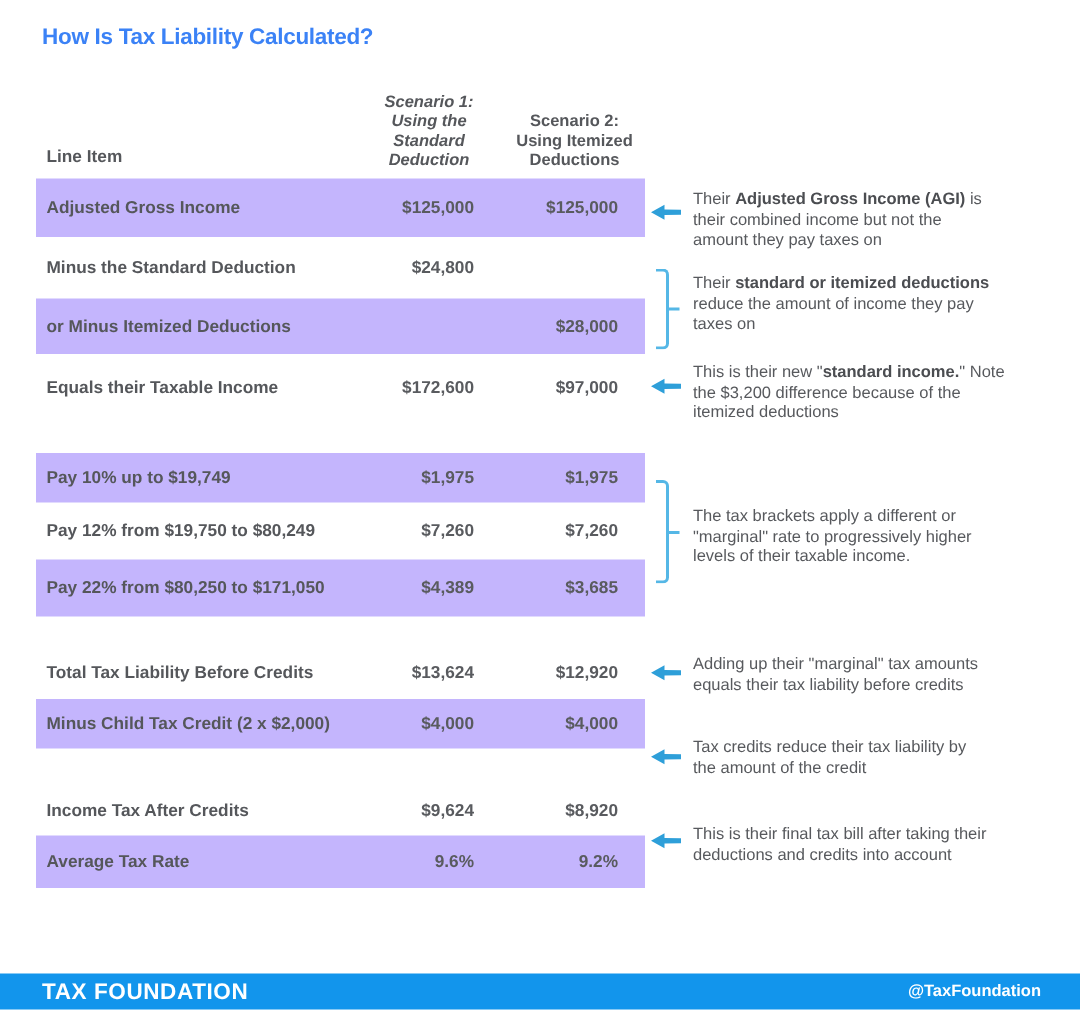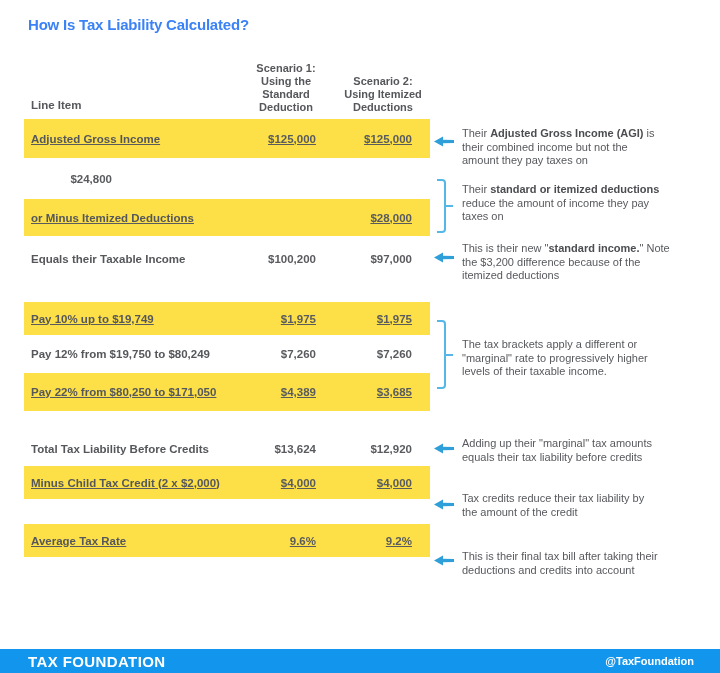--- a/index.html
+++ b/index.html
@@ -14,30 +14,30 @@
   .title{
     position:absolute;left:28px;top:16px;margin:0;
     font-size:15px;font-weight:bold;color:#3b82f6;letter-spacing:-0.2px;
   }
 
   
   .hdr{position:absolute;font-weight:bold;font-size:11px;line-height:13px;
        color:#55575b;text-align:center;white-space:pre-line;}
   .hdr-line-item{position:absolute;left:31px;top:99px;font-weight:bold;
        font-size:11.5px;color:#55575b;}
-  .hdr1{left:238px;top:62px;width:96px;}
+  .hdr1{left:238px;top:62px;width:96px;font-style:italic;}
   .hdr2{left:330px;top:75px;width:106px;}
 
   
   .rows{position:absolute;left:24px;top:119px;width:406px;}
   .row{display:flex;align-items:center;font-size:11.5px;font-weight:bold;color:#595b5f;}
   .row .label{flex:1;padding-left:7px;font-weight:bold;color:#55575b;}
   .row .col1{width:88px;text-align:right;}
   .row .col2{width:96px;text-align:right;margin-right:18px;}
-  .shaded{background:#fde047;text-decoration:underline;}
+  .shaded{background:#c4b5fd;}
   .rows .row:nth-child(1){height:39px;}
   .rows .row:nth-child(2){height:41px;}
   .rows .row:nth-child(3){height:37px;}
   .rows .row:nth-child(4){height:34px;margin-top:6px;}
   .rows .row:nth-child(5){height:33px;margin-top:26px;}
   .rows .row:nth-child(6){height:38px;}
   .rows .row:nth-child(7){height:38px;}
   .rows .row:nth-child(8){height:34px;margin-top:21px;}
   .rows .row:nth-child(9){height:33px;}
   .rows .row:nth-child(10){height:33px;margin-top:25px;}
@@ -102,31 +102,32 @@
 Using Itemized
 Deductions</div>
 
   <div class="rows">
     <div class="row shaded">
       <div class="label">Adjusted Gross Income</div>
       <div class="col1">$125,000</div>
       <div class="col2">$125,000</div>
     </div>
     <div class="row">
+      <div class="label">Minus the Standard Deduction</div>
       <div class="col1">$24,800</div>
       <div class="col2"></div>
     </div>
     <div class="row shaded">
       <div class="label">or Minus Itemized Deductions</div>
       <div class="col1"></div>
       <div class="col2">$28,000</div>
     </div>
     <div class="row">
       <div class="label">Equals their Taxable Income</div>
-      <div class="col1">$100,200</div>
+      <div class="col1">$172,600</div>
       <div class="col2">$97,000</div>
     </div>
     <div class="row shaded">
       <div class="label">Pay 10% up to $19,749</div>
       <div class="col1">$1,975</div>
       <div class="col2">$1,975</div>
     </div>
     <div class="row">
       <div class="label">Pay 12% from $19,750 to $80,249</div>
       <div class="col1">$7,260</div>
@@ -139,20 +140,25 @@
     </div>
     <div class="row">
       <div class="label">Total Tax Liability Before Credits</div>
       <div class="col1">$13,624</div>
       <div class="col2">$12,920</div>
     </div>
     <div class="row shaded">
       <div class="label">Minus Child Tax Credit (2 x $2,000)</div>
       <div class="col1">$4,000</div>
       <div class="col2">$4,000</div>
+    </div>
+    <div class="row">
+      <div class="label">Income Tax After Credits</div>
+      <div class="col1">$9,624</div>
+      <div class="col2">$8,920</div>
     </div>
     <div class="row shaded">
       <div class="label">Average Tax Rate</div>
       <div class="col1">9.6%</div>
       <div class="col2">9.2%</div>
     </div>
   </div>
 
   <div class="arrow ar1">
     <svg width="20" height="11" viewBox="0 0 20 11">

